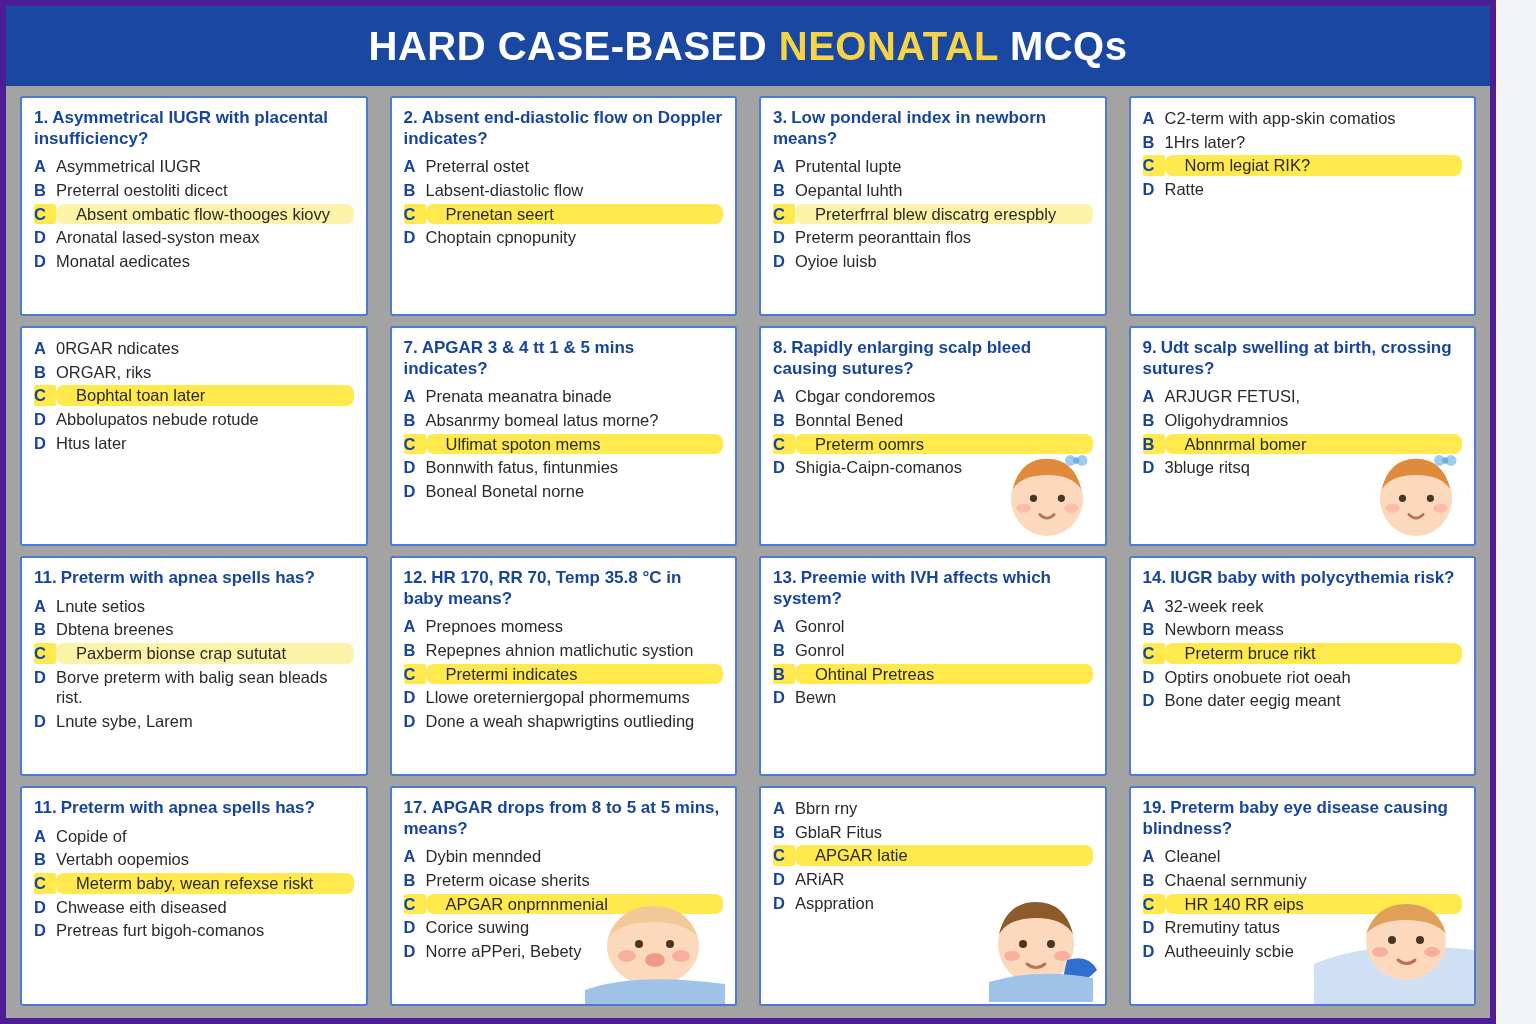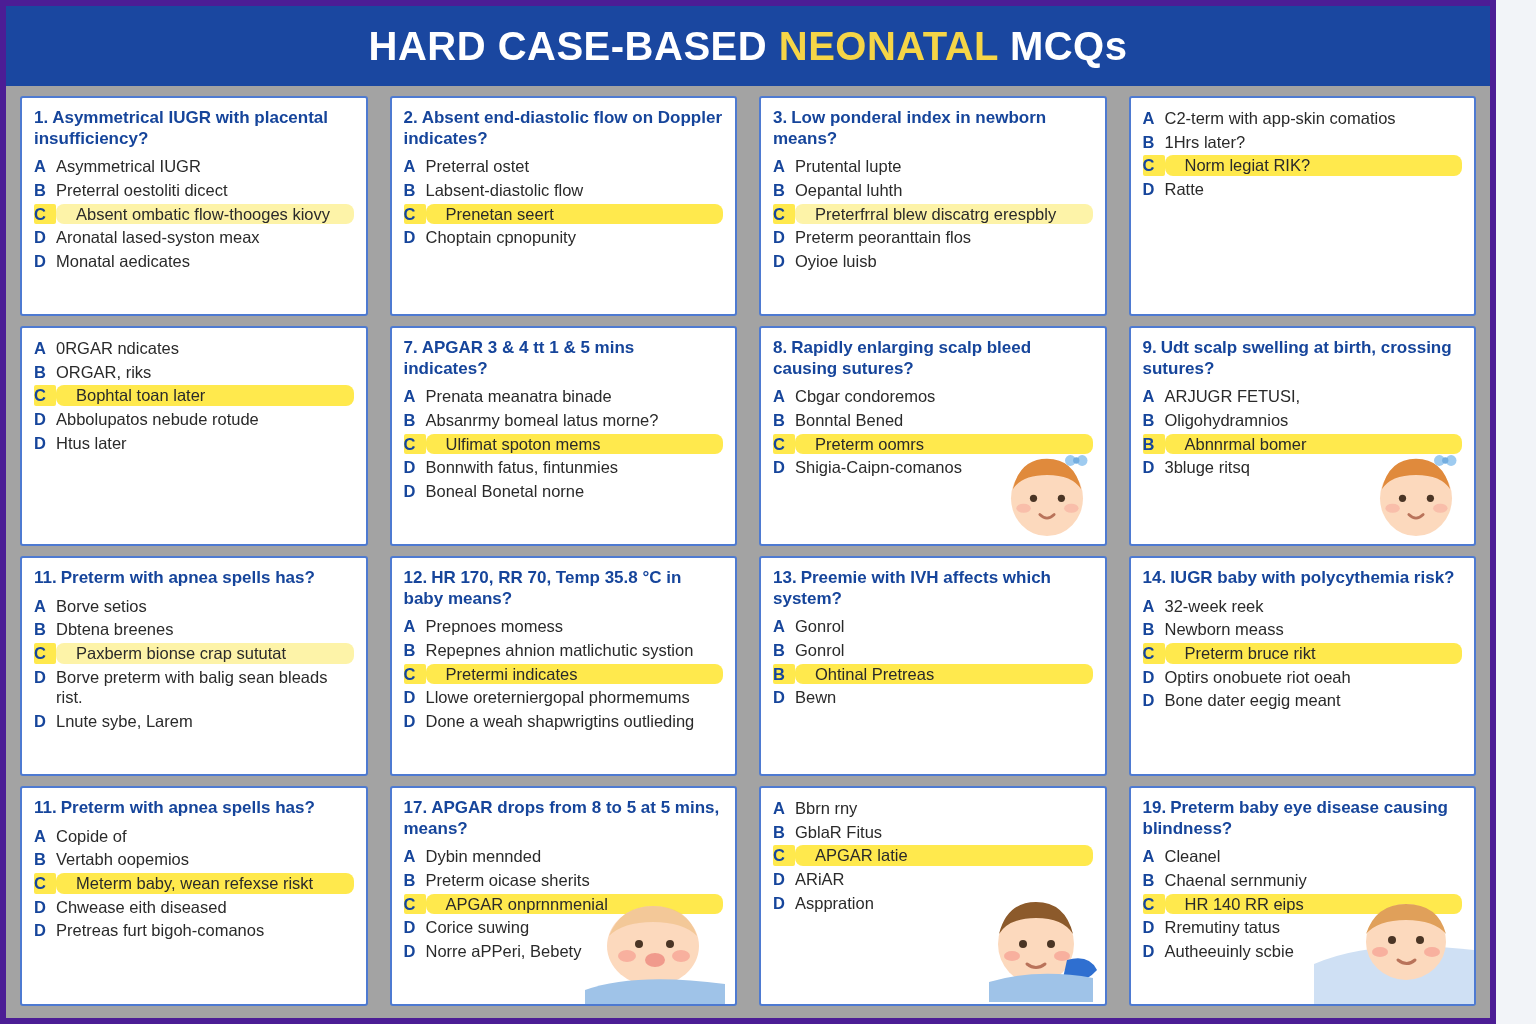--- a/index.html
+++ b/index.html
@@ -318,21 +318,21 @@
             </g>
     </svg>
         </div>
       </div>
       <div class="row">
         <div class="card">
           <div class="q"><span class="num">11.</span><span>Preterm with apnea spells has?</span></div>
           <div class="opts">
             <div class="opt">
               <span class="ltr">A</span>
-              <span class="txt">Borve setios</span>
+              <span class="txt">Lnute setios</span>
             </div>
             <div class="opt">
               <span class="ltr">B</span>
               <span class="txt">Dbtena breenes</span>
             </div>
             <div class="opt hl soft">
               <span class="ltr">C</span>
               <span class="txt">Paxberm bionse crap sututat</span>
             </div>
             <div class="opt">

